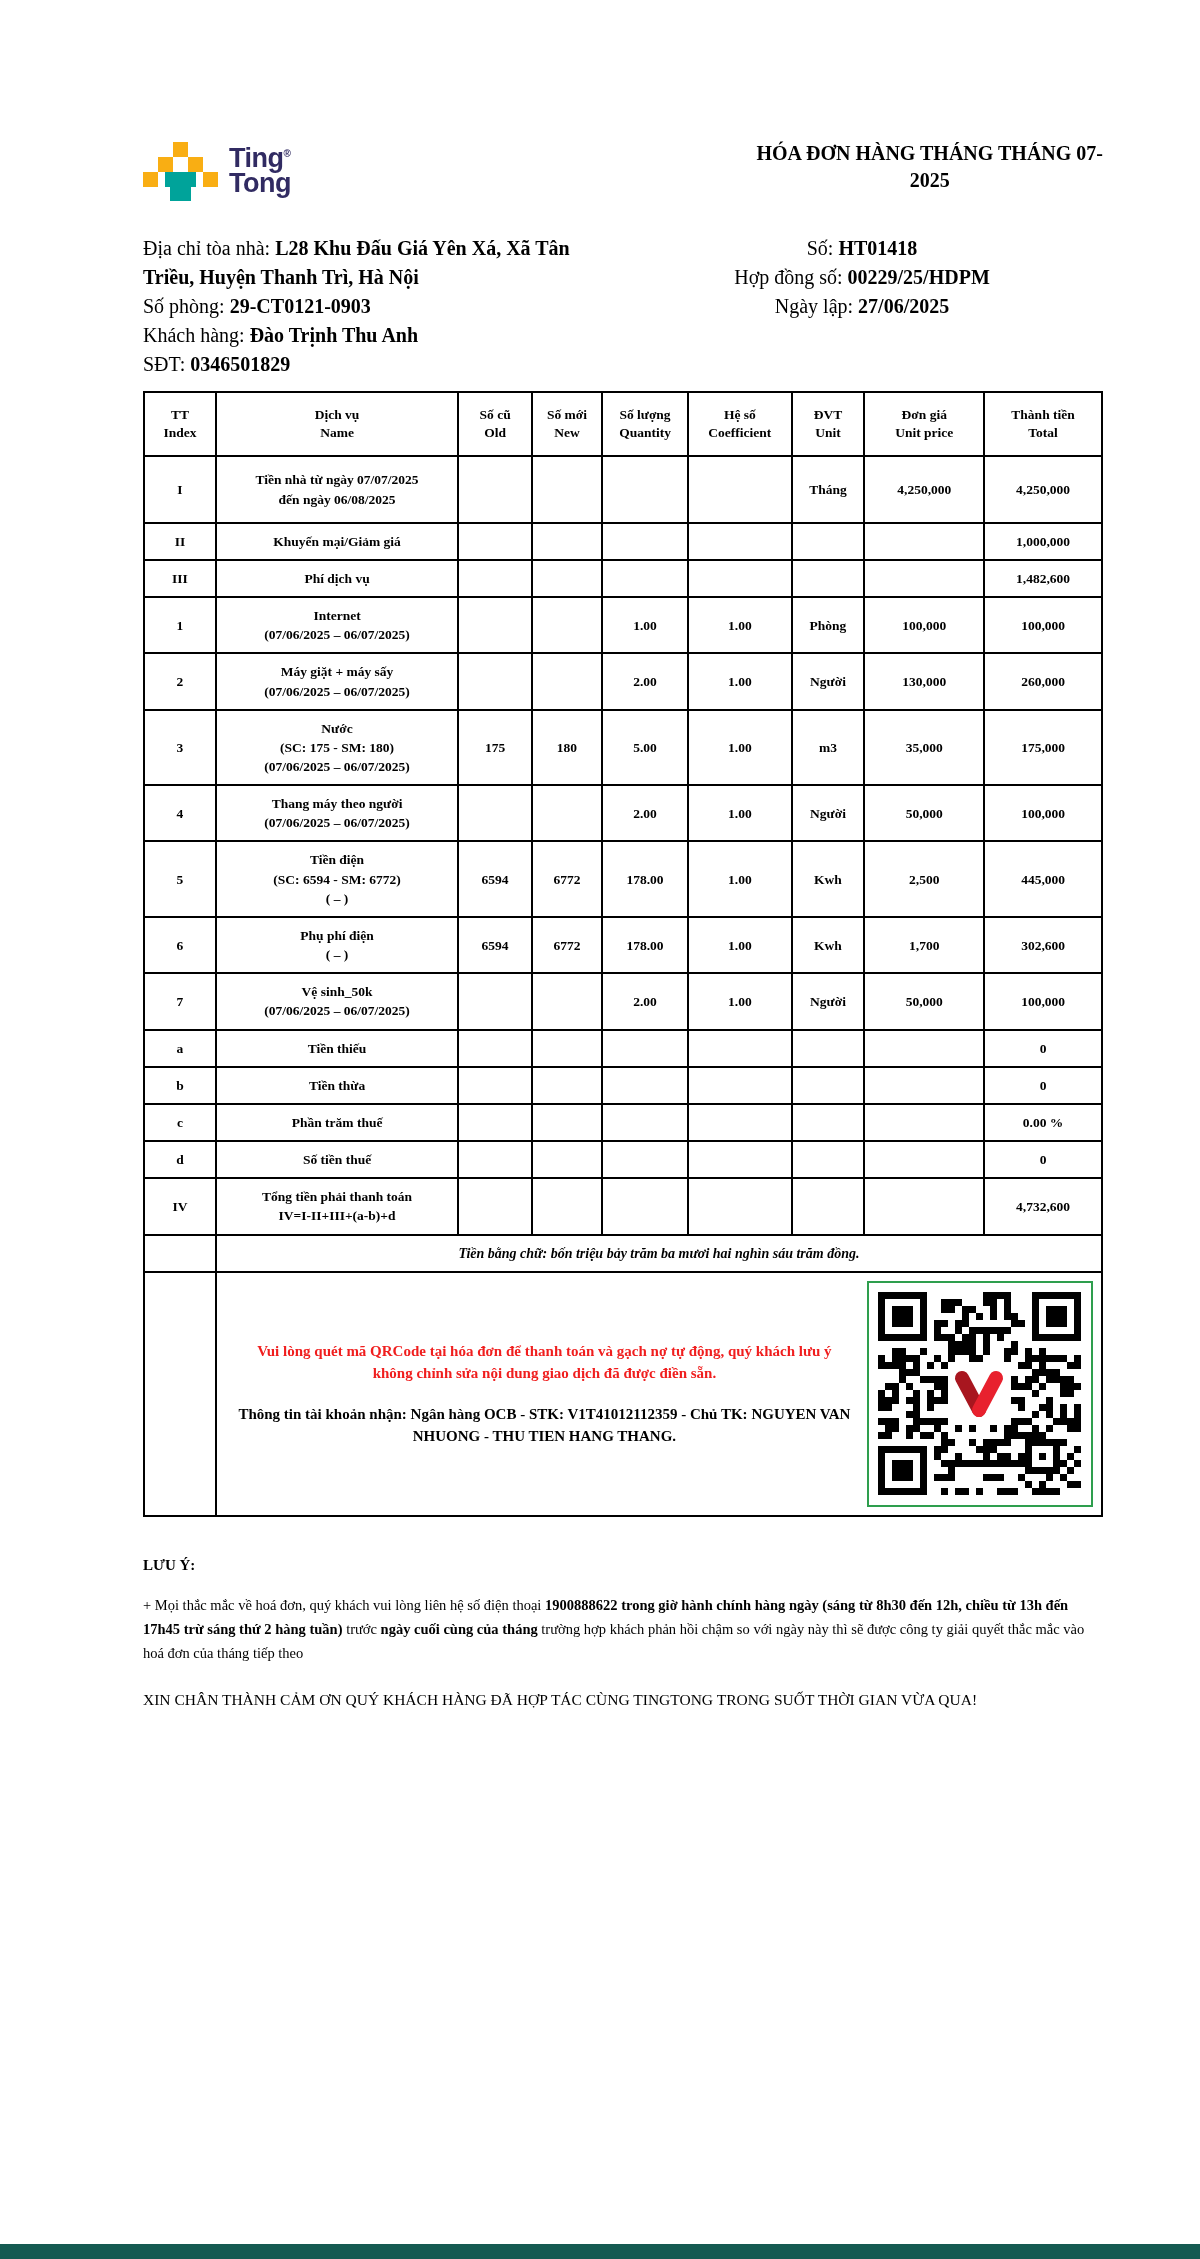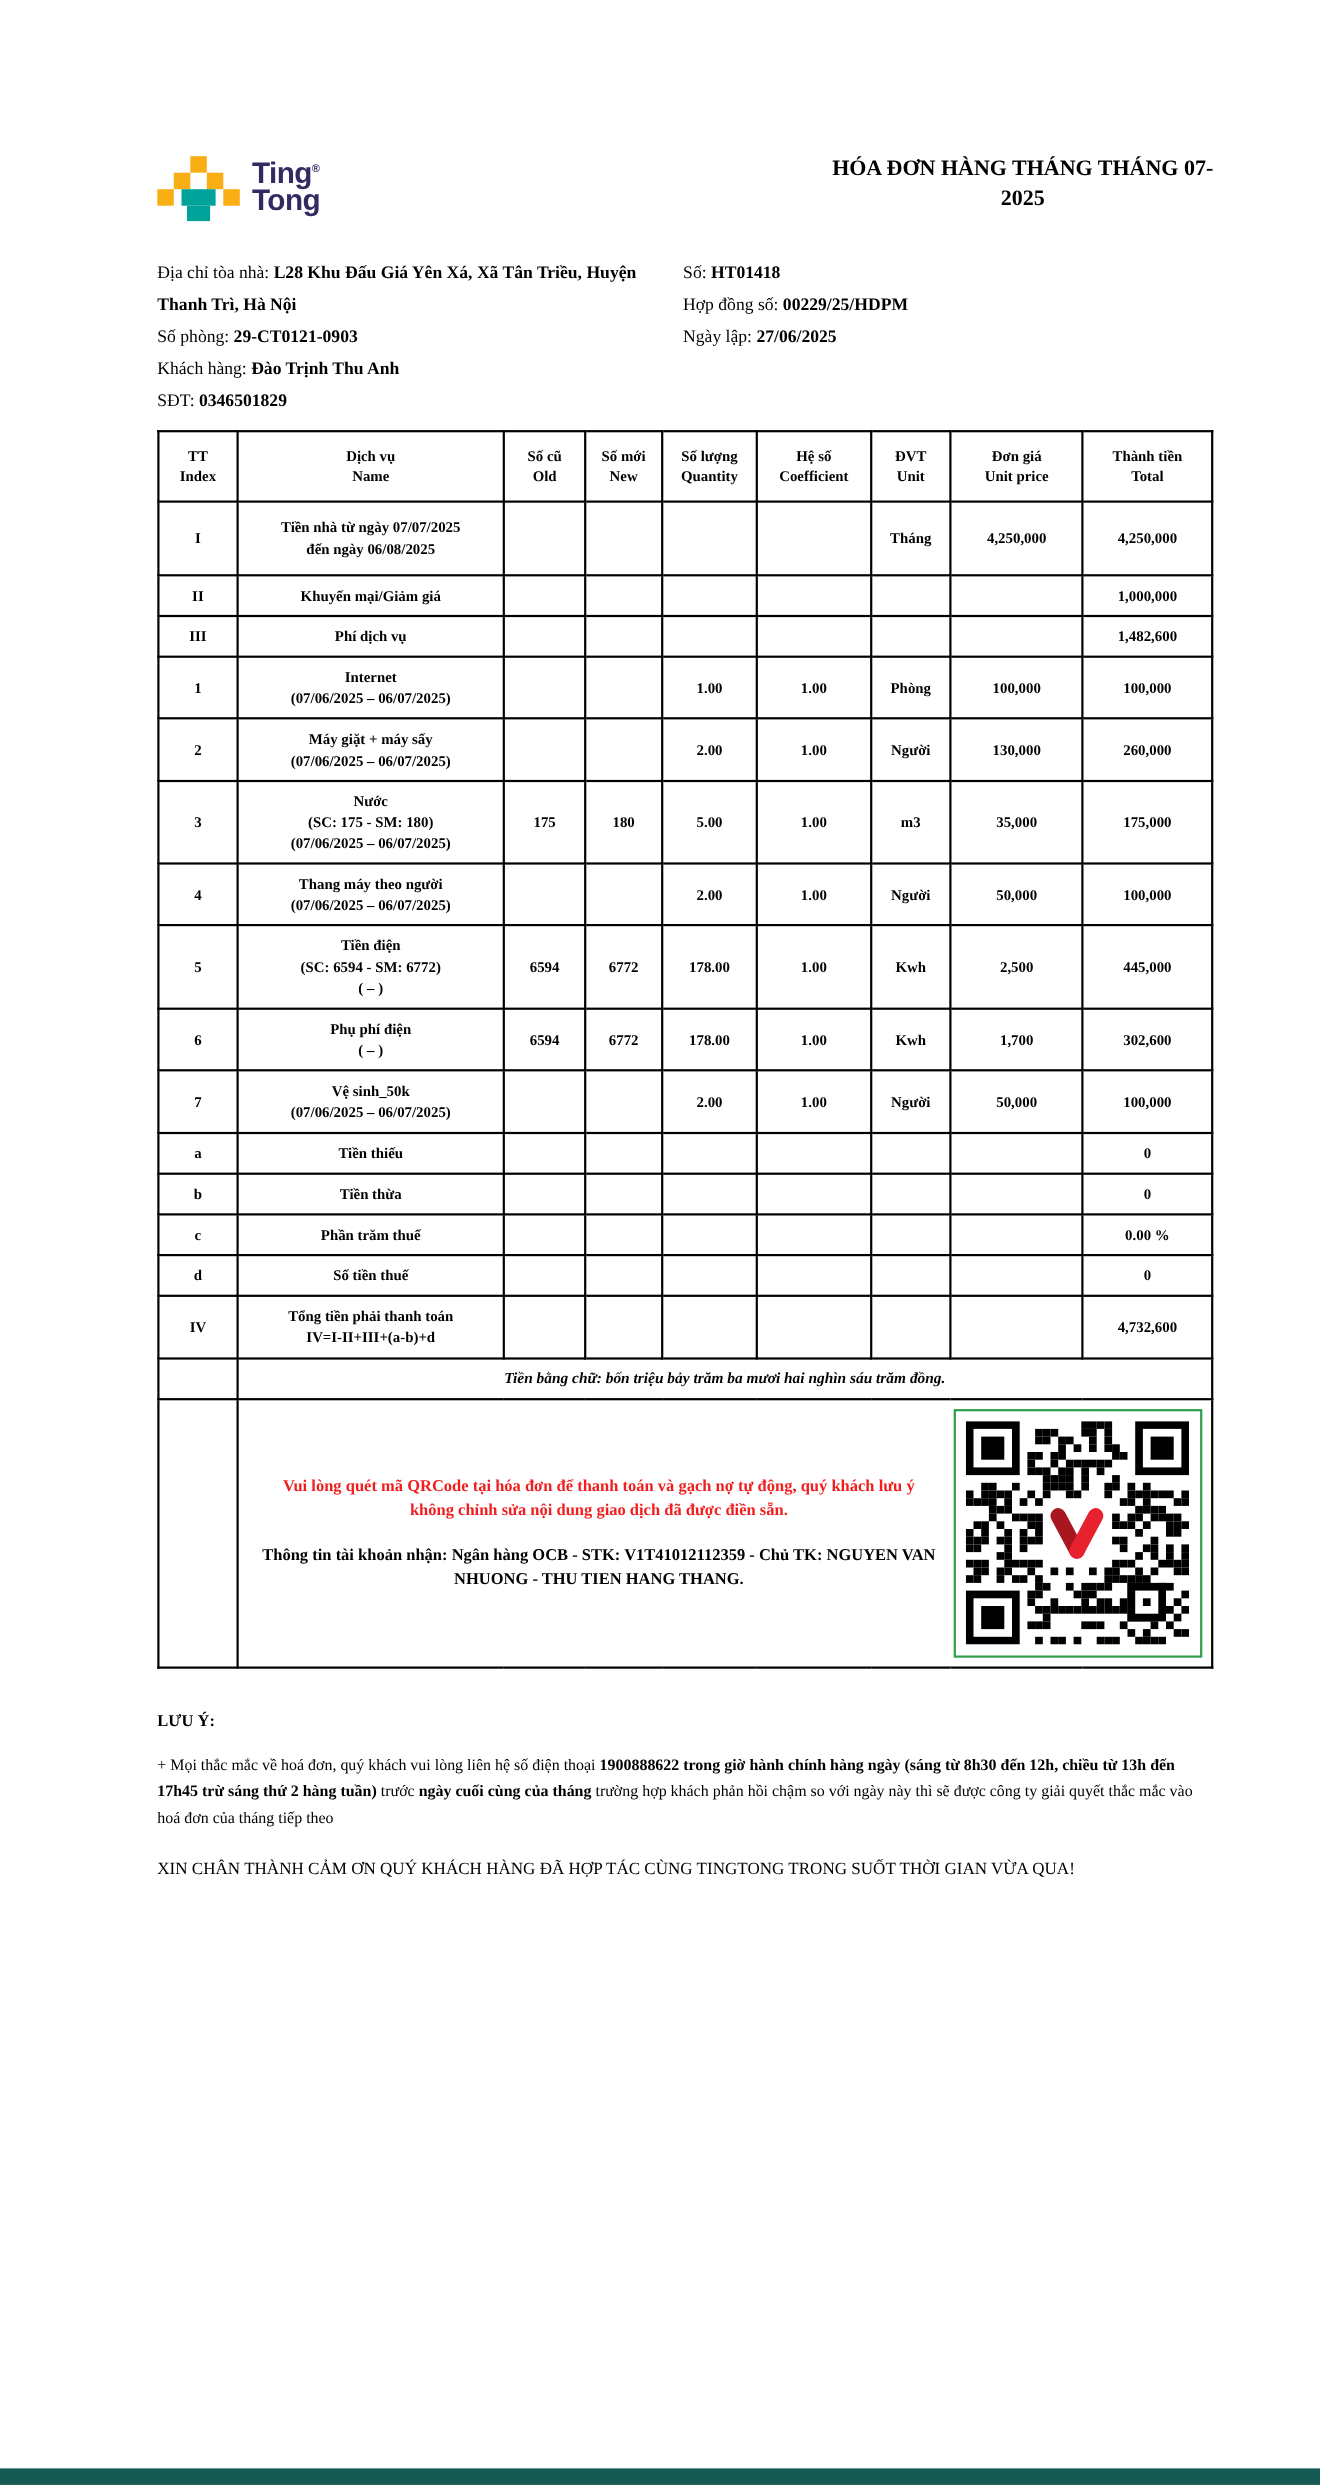--- a/index.html
+++ b/index.html
@@ -28,23 +28,23 @@
   .logo-mark .tbar{position:absolute; left:22px; top:30px; width:31px; height:15px; background:var(--teal);}
   .logo-mark .tstem{position:absolute; left:27px; top:45px; width:21px; height:14px; background:var(--teal);}
   .logo-text{
     margin-left:10px; font-family:"Liberation Sans","DejaVu Sans",sans-serif;
     font-weight:bold; color:var(--navy); font-size:27px; line-height:25px; letter-spacing:-0.5px; margin-top:3px;
   }
   .logo-text sup{font-size:10px; vertical-align:super;}
   .title-wrap{margin-left:auto; text-align:center; font-weight:bold; font-size:20px; line-height:27px; padding-top:2px;}
 
   
-  .info{display:flex; margin-top:30px; font-size:16px; line-height:29px;}
+  .info{display:flex; margin-top:30px; font-size:20px; line-height:29px;}
   .info-left{width:478px;}
-  .info-right{flex:1; text-align:left;}
+  .info-right{flex:1; text-align:center;}
   .seg-b{font-weight:bold;}
   .seg-i{font-style:italic;}
   .red-text{color:var(--red);}
 
   
   table.invoice{width:100%; border-collapse:collapse; margin-top:12px; font-size:13.5px;}
   table.invoice th, table.invoice td{border:2px solid #000; vertical-align:middle;}
   table.invoice th{font-weight:bold; text-align:center; padding:13px 3px; line-height:1.35;}
   table.invoice td{font-weight:bold; padding:8px 5px; line-height:1.42; text-align:center;}
   td.c-name{text-align:left; padding-left:12px; padding-right:8px;}

